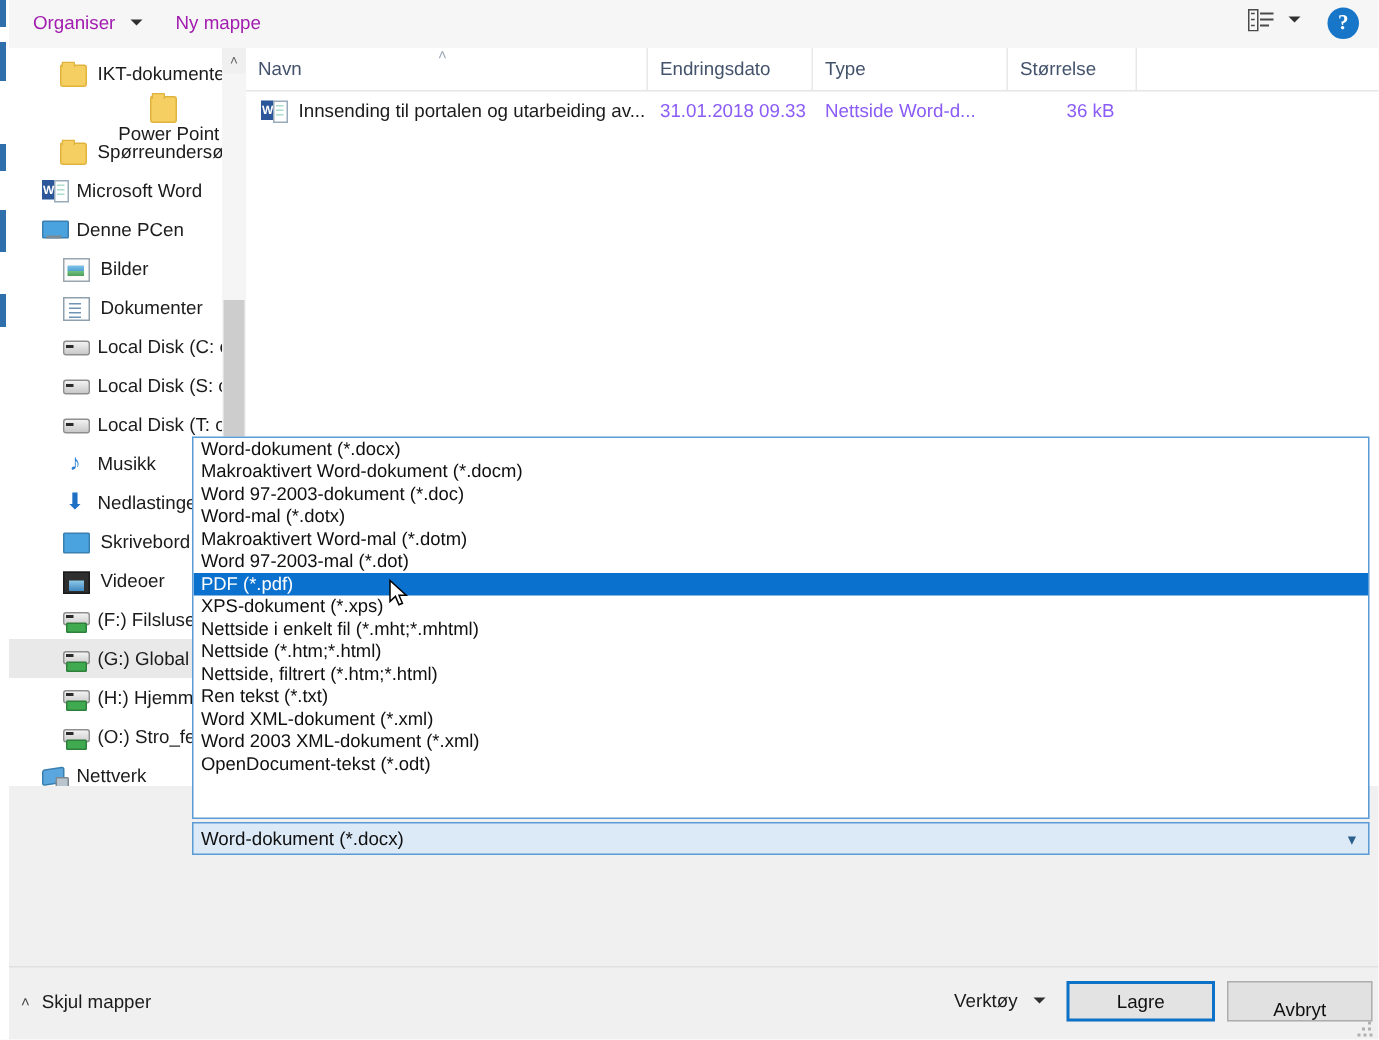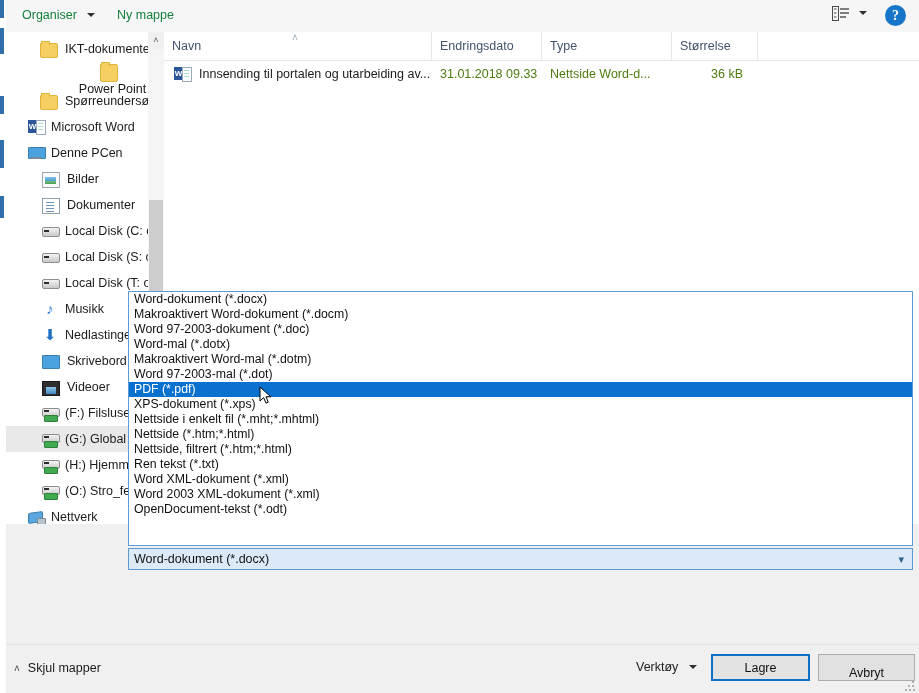--- a/index.html
+++ b/index.html
@@ -29,21 +29,21 @@
   }
 
   
   .toolbar {
     position: absolute; left: 6px; top: 0; width: 913px; height: 32px;
     background: #f6f6f6;
     border-bottom: 1px solid #e2e2e2;
   }
   .tb-item {
     position: absolute; top: 7px;
-    font-size: 12.5px; color: #15803d;
+    font-size: 12.5px; color: #a21caf;
     padding: 1px 6px;
     white-space: nowrap;
   }
   .tb-organiser { left: 10px; }
   .tb-nymappe { left: 105px; }
   .caret-dn {
     display: inline-block; margin-left: 7px;
     width: 0; height: 0;
     border-left: 4px solid transparent;
     border-right: 4px solid transparent;
@@ -216,21 +216,21 @@
   .sort-chev {
     position:absolute; font-size:10px; color:#9aa7b8;
     line-height:1;
   }
   .file-row {
     position:absolute; left:0; top:28px; width:755px; height:28px;
     display:flex; align-items:center;
     font-size:12.5px; color:#1b1b1b;
   }
   .fr-name { position:absolute; left:10px; display:flex; align-items:center; white-space:nowrap;}
-  .fr-cell { position:absolute; color:#4d7c0f; white-space:nowrap; font-size:12.5px;}
+  .fr-cell { position:absolute; color:#8b5cf6; white-space:nowrap; font-size:12.5px;}
 
   
   .dropdown {
     position:absolute; left:128px; top:291px;
     width:785px; height:255px;
     background:#ffffff;
     border:1px solid #5b9bd5;
     box-sizing:border-box;
     z-index:30;
     overflow:hidden;

